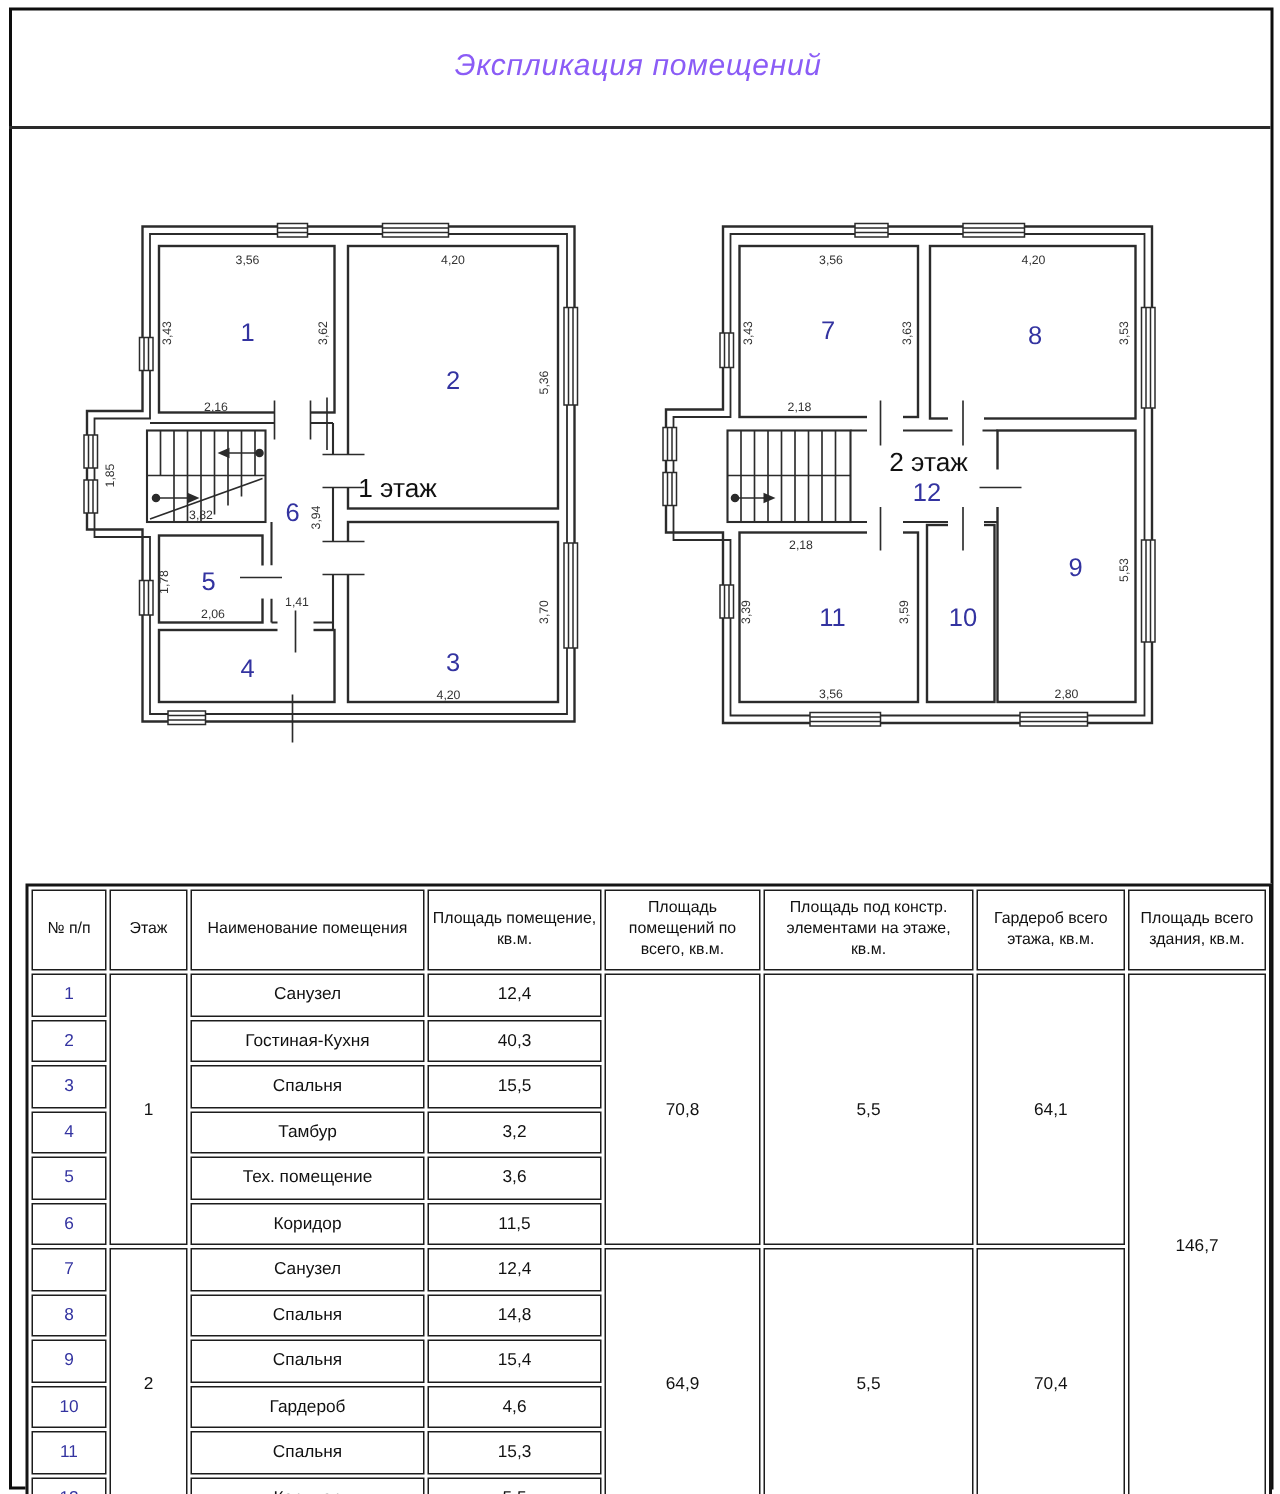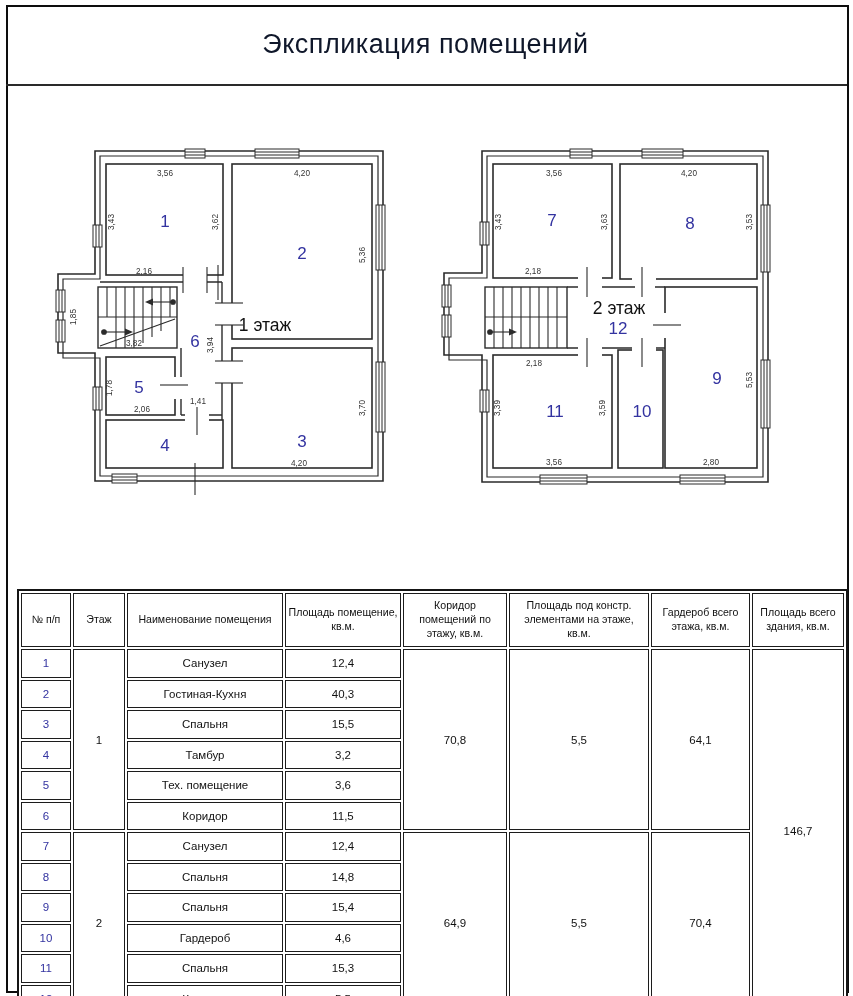--- a/index.html
+++ b/index.html
@@ -2,21 +2,21 @@
 <html><head>
 <meta charset="utf-8">
 <style>
   html,body{margin:0;padding:0;background:#fff;}
   .page{position:relative;width:853px;height:996px;background:#fff;
         font-family:"Liberation Sans", sans-serif;color:#1a1a1a;overflow:hidden;}
   .frame{position:absolute;left:6px;top:5px;width:839px;height:984px;
          border:2.5px solid #0d0d0d;}
   .title-band{position:absolute;left:6px;top:5px;width:839px;height:79px;
               display:flex;align-items:center;justify-content:center;}
-  .title{font-size:27px;letter-spacing:.5px;color:#0f172a;}
+  .title{font-size:20px;letter-spacing:.5px;color:#8b5cf6;font-style:italic;}
   .title-sep{position:absolute;left:6px;top:84px;width:841px;height:2px;background:#2a2a2a;}
   svg text{font-family:"Liberation Sans", sans-serif;}
   .dim{font-size:8.2px;fill:#333;}
   .roomno{font-size:17px;fill:#3333a0;}
   .floorlbl{font-size:17.5px;fill:#111;}
   .plan{position:absolute;top:135px;}
   .plan1{left:55px;}
   .plan2{left:435px;}
 
   .expl-table{position:absolute;left:17px;top:589px;width:828px;
@@ -314,21 +314,21 @@
         <col style="width:140px">
         <col style="width:99px">
         <col style="width:92px">
     </colgroup>
     <thead>
       <tr>
         <th>№ п/п</th>
         <th>Этаж</th>
         <th>Наименование помещения</th>
         <th>Площадь помещение, кв.м.</th>
-        <th>Коридор помещений по этажу, кв.м.</th>
+        <th>Площадь помещений по всего, кв.м.</th>
         <th>Площадь под констр. элементами на этаже, кв.м.</th>
         <th>Гардероб всего этажа, кв.м.</th>
         <th>Площадь всего здания, кв.м.</th>
       </tr>
     </thead>
     <tbody>
       <tr>
         <td class="num">1</td>
         <td rowspan="6">1</td>
         <td>Санузел</td>

